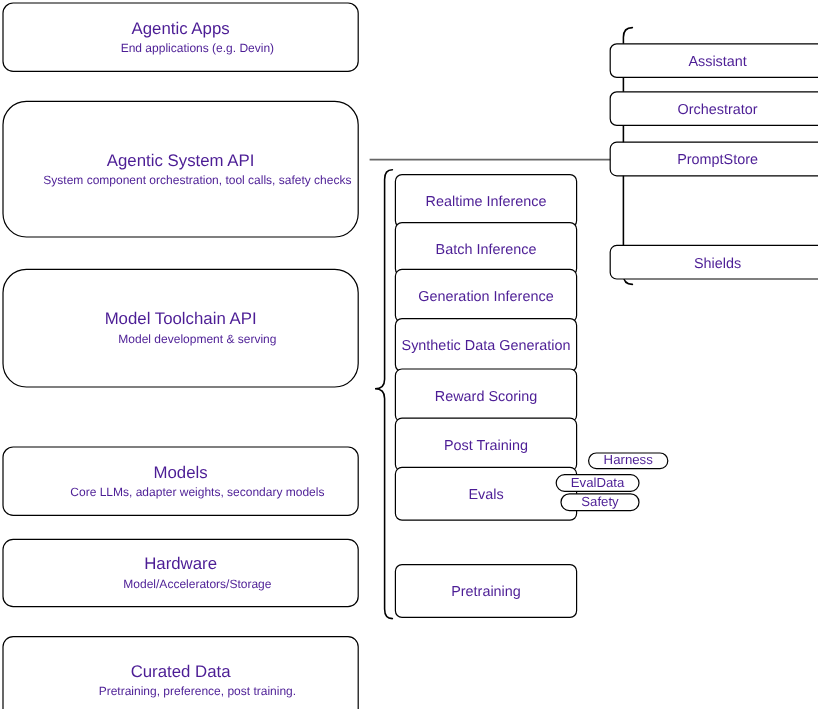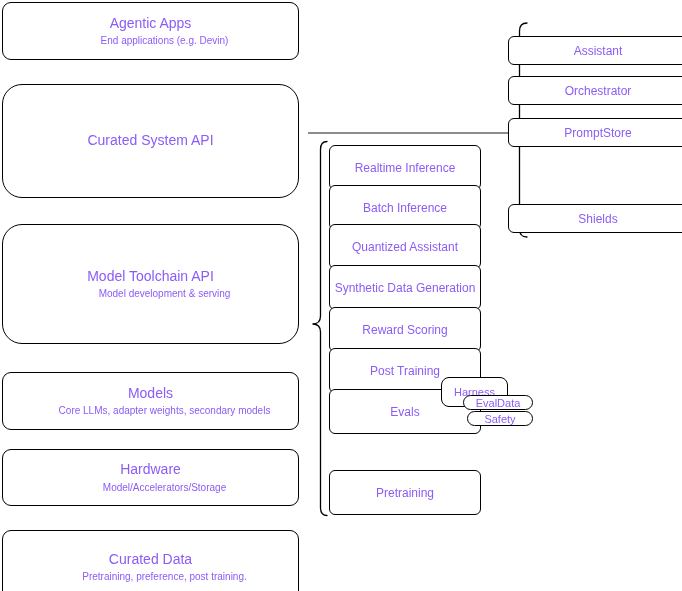--- a/index.html
+++ b/index.html
@@ -1,21 +1,21 @@
 <!DOCTYPE html>
 <html><head>
 <meta charset="utf-8">
 <style>
   html,body{margin:0;padding:0;background:#ffffff;}
   .canvas{
     position:relative;
     width:682px;height:591px;
     background:#ffffff;
     font-family:"Liberation Sans", sans-serif;
-    color:#8b5cf6;
+    color:#4c1d95;
     overflow:hidden;
   }
   svg.overlay{position:absolute;left:0;top:0;z-index:0;}
   .lbox{
     position:absolute;left:2px;width:297px;
     background:#fff;border:1px solid #000;
     display:flex;flex-direction:column;align-items:center;justify-content:center;
     text-align:center;box-sizing:border-box;z-index:1;
   }
   .ltitle{font-size:14px;line-height:1.25;}
@@ -49,24 +49,25 @@
 
     <path d="M327 141.5 Q320.5 141.5 320.5 149.5 L320.5 316 Q320.5 324 312.5 324 Q320.5 324 320.5 332 L320.5 507.5 Q320.5 515.5 327 515.5" stroke="#000000" stroke-width="1.3" fill="none" stroke-linecap="round"></path>
   </svg>
 
   <div class="lbox" style="top:2px;height:58px;border-radius:9px">
     <div class="ltitle">Agentic Apps</div>
     <div class="lsub">End applications (e.g. Devin)</div>
   </div>
 
   <div class="lbox" style="top:84px;height:114px;border-radius:20px">
-    <div class="ltitle">Curated System API</div>
+    <div class="ltitle">Agentic System API</div>
+    <div class="lsub">System component orchestration, tool calls, safety checks</div>
   </div>
 
-  <div class="lbox" style="top:224px;height:120px;border-radius:20px">
+  <div class="lbox" style="top:224px;height:99px;border-radius:20px">
     <div class="ltitle">Model Toolchain API</div>
     <div class="lsub">Model development &amp; serving</div>
   </div>
 
   <div class="lbox" style="top:372px;height:58px;border-radius:9px">
     <div class="ltitle">Models</div>
     <div class="lsub">Core LLMs, adapter weights, secondary models</div>
   </div>
 
   <div class="lbox" style="top:449px;height:57px;border-radius:9px">
@@ -79,39 +80,39 @@
     <div class="lsub">Pretraining, preference, post training.</div>
   </div>
 
   <div class="node mid" style="top:145px">
     <span>Realtime Inference</span>
   </div>
   <div class="node mid" style="top:185px">
     <span>Batch Inference</span>
   </div>
   <div class="node mid" style="top:224px">
-    <span>Quantized Assistant</span>
+    <span>Generation Inference</span>
   </div>
   <div class="node mid" style="top:265px">
     <span>Synthetic Data Generation</span>
   </div>
   <div class="node mid" style="top:307px">
     <span>Reward Scoring</span>
   </div>
   <div class="node mid" style="top:348px">
     <span>Post Training</span>
   </div>
   <div class="node mid" style="top:389px">
     <span>Evals</span>
   </div>
   <div class="node mid" style="top:470px">
     <span>Pretraining</span>
   </div>
 
-  <div class="pill" style="left:441px;top:377px;width:67px;height:30px">
+  <div class="pill" style="left:490px;top:377px;width:67px;height:14px">
     <span>Harness</span>
   </div>
   <div class="pill" style="left:463px;top:395px;width:70px;height:15px">
     <span>EvalData</span>
   </div>
   <div class="pill" style="left:467px;top:411px;width:66px;height:15px">
     <span>Safety</span>
   </div>
 
   <div class="node rgt" style="top:36px">

